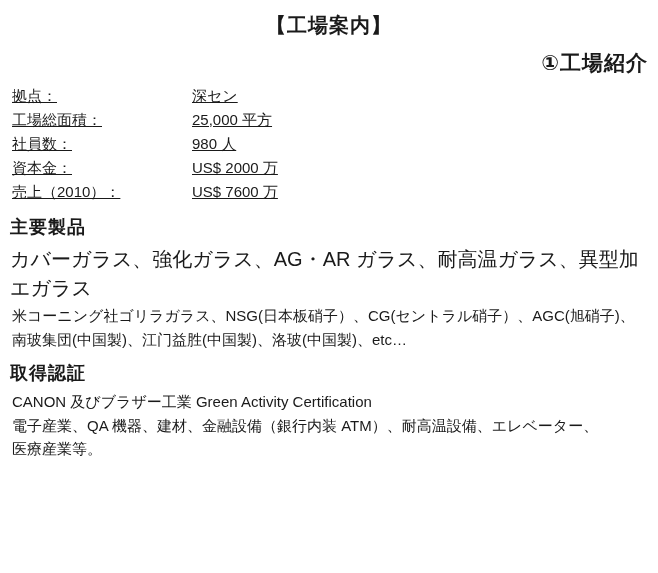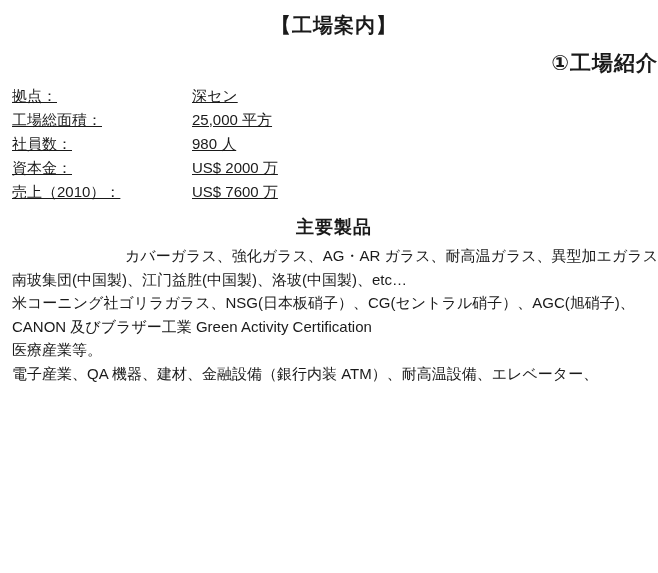--- a/index.html
+++ b/index.html
@@ -12,21 +12,21 @@
     height: 573px;
     font-family: "Liberation Sans", "DejaVu Sans", sans-serif;
     color: #1a1a1a;
     overflow: hidden;
   }
   .page {
     position: relative;
     width: 658px;
     height: 573px;
     box-sizing: border-box;
-    padding: 8px 0 0 10px;
+    padding: 8px 10px 0 10px;
   }
   .doc-title {
     text-align: center;
     font-size: 20px;
     font-weight: bold;
     letter-spacing: 1px;
     margin: 4px 0 10px 0;
   }
   .section-num-title {
     font-size: 21px;
@@ -48,29 +48,28 @@
   }
   .spec-label {
     width: 180px;
     text-align: left;
   }
   .spec-value {
     text-align: left;
     width: 240px;
   }
   .center-heading {
-    text-align: center;
     font-size: 18px;
     font-weight: bold;
     margin: 10px 0 6px 0;
     letter-spacing: 1px;
   }
   .center-line {
-    text-align: right;
-    font-size: 15px;
+    text-align: left;
+    font-size: 20px;
     line-height: 1.45;
     margin: 0 0 2px 0;
   }
   .body-line {
     text-align: left;
     font-size: 15px;
     line-height: 1.5;
     margin: 0 0 1px 2px;
   }
 </style>
@@ -104,21 +103,22 @@
       <tr>
         <td class="spec-label">売上（2010）：</td>
         <td class="spec-value">US$  7600 万</td>
       </tr>
     </tbody>
   </table>
 
   <div class="center-heading">主要製品</div>
   <div class="center-line">カバーガラス、強化ガラス、AG・AR ガラス、耐高温ガラス、異型加エガラス</div>
 
+  <div class="body-line">米コーニング社ゴリラガラス、NSG(日本板硝子）、CG(セントラル硝子）、AGC(旭硝子)、</div>
   <div class="body-line">南玻集団(中国製)、江门益胜(中国製)、洛玻(中国製)、etc…</div>
-  <div class="body-line">米コーニング社ゴリラガラス、NSG(日本板硝子）、CG(セントラル硝子）、AGC(旭硝子)、</div>
 
+  <div class="center-heading">取得認証</div>
   <div class="body-line">CANON 及びブラザー工業 Green Activity Certification</div>
 
+  <div class="body-line">電子産業、QA 機器、建材、金融設備（銀行内装 ATM）、耐高温設備、エレベーター、</div>
   <div class="body-line">医療産業等。</div>
-  <div class="body-line">電子産業、QA 機器、建材、金融設備（銀行内装 ATM）、耐高温設備、エレベーター、</div>
 
 </div>
 
 </body></html>

